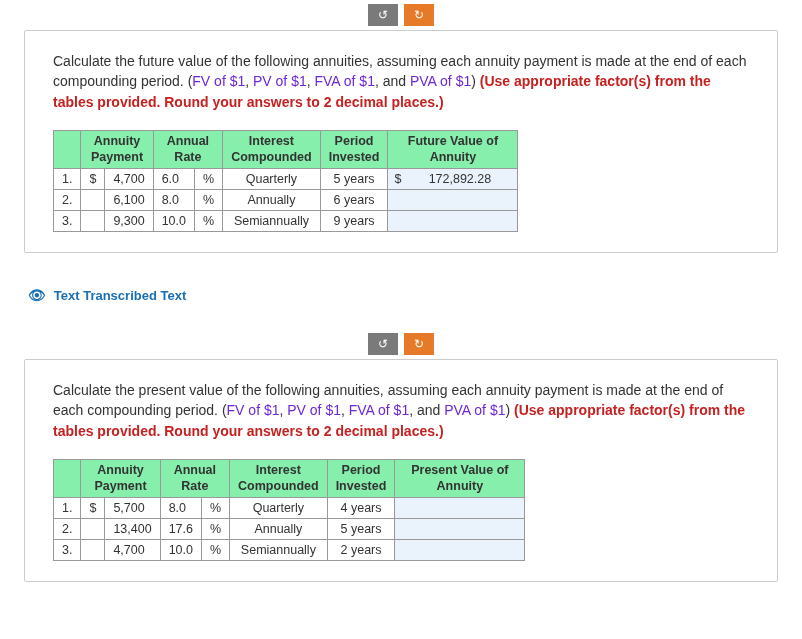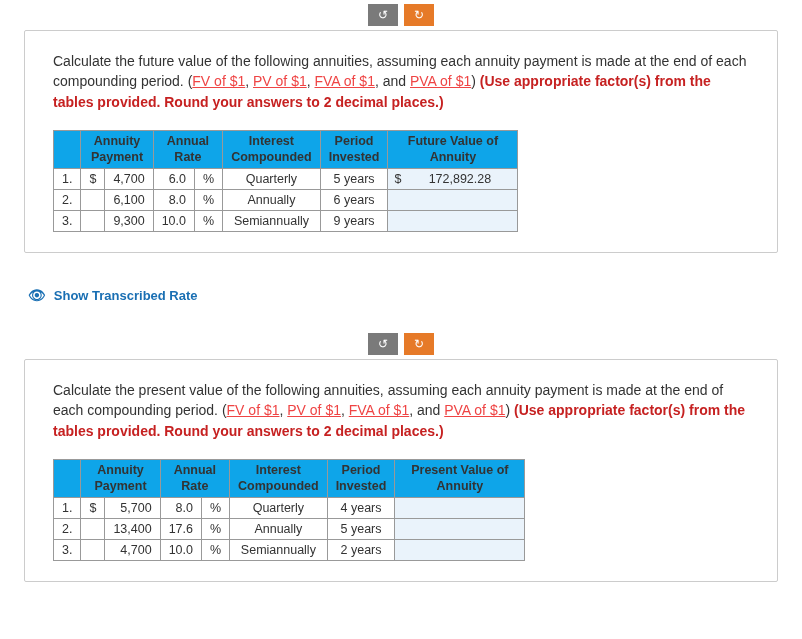--- a/index.html
+++ b/index.html
@@ -35,47 +35,46 @@
     margin: 0 24px 20px 24px;
     padding: 20px 28px;
     border-radius: 2px;
   }
   .prompt {
     font-size: 14px;
     line-height: 1.45;
     margin-bottom: 18px;
   }
   .link {
-    color: #ef4444;
-    text-decoration: underline;
+    color: #6d28d9;
     cursor: pointer;
     text-align: right;
   }
   .red-bold {
     color: #c62121;
     font-weight: bold;
   }
   table.data {
     border-collapse: collapse;
     font-size: 12.5px;
   }
   table.data th, table.data td {
     border: 1px solid #999;
     padding: 3px 8px;
     text-align: center;
     vertical-align: middle;
     white-space: nowrap;
   }
   table.data th {
-    background: #0ea5e9;
+    background: #86efac;
     font-weight: bold;
     line-height: 1.25;
   }
   table.data td.num-l { text-align: left; }
-  table.data td.num-r { text-align: right; }
+  table.data td.num-r { text-align: left; }
   table.data td.rownum {
     width: 22px;
     background: #fff;
     font-weight: normal;
   }
   .answer-cell {
     background: #eaf3fb;
     width: 130px;
     text-align: right;
     position: relative;
@@ -155,21 +154,21 @@
       <td>Semiannually</td>
       <td>9 years</td>
       <td class="answer-cell"></td>
     </tr>
   </tbody>
     </table>
 </div>
 
 <div class="show-transcribed">
   <span class="eye-icon">👁</span>
-  <span>Show Transcribed Rate</span>
+  <span>Text Transcribed Text</span>
 </div>
 
 
 <div class="nav-buttons">
   <div class="nav-btn nav-gray">↺</div>
   <div class="nav-btn nav-orange">↻</div>
 </div>
 
 
 <div class="card">

